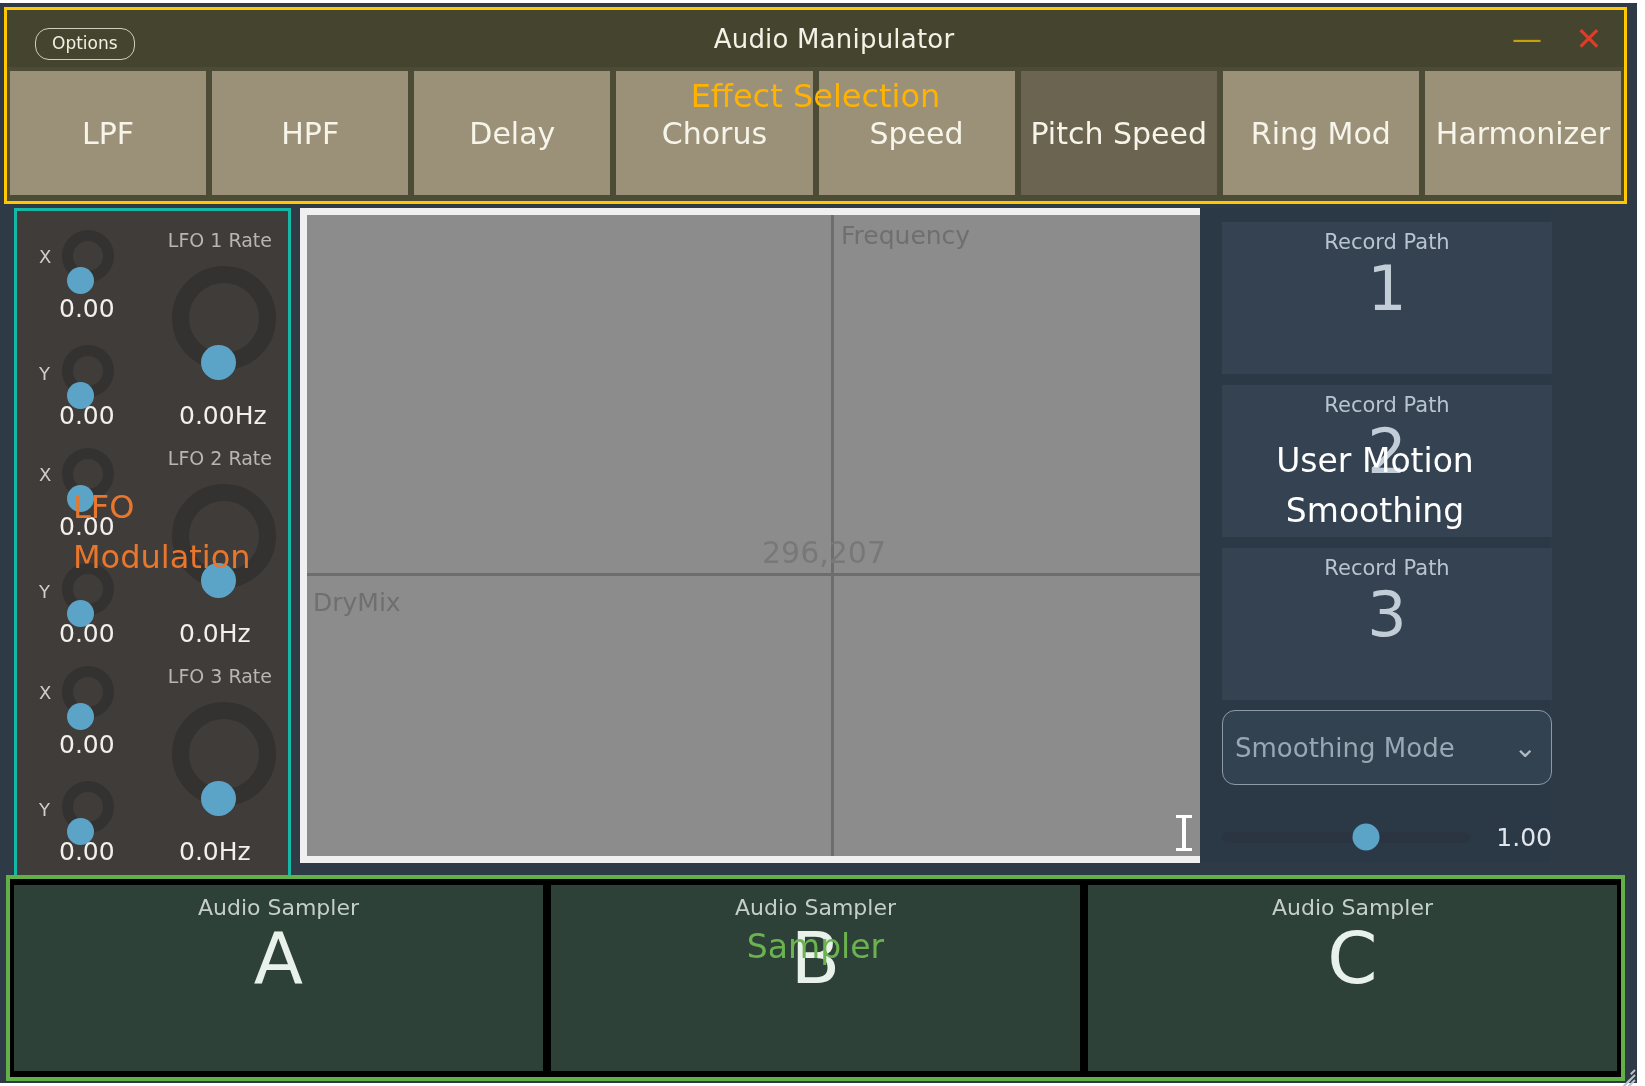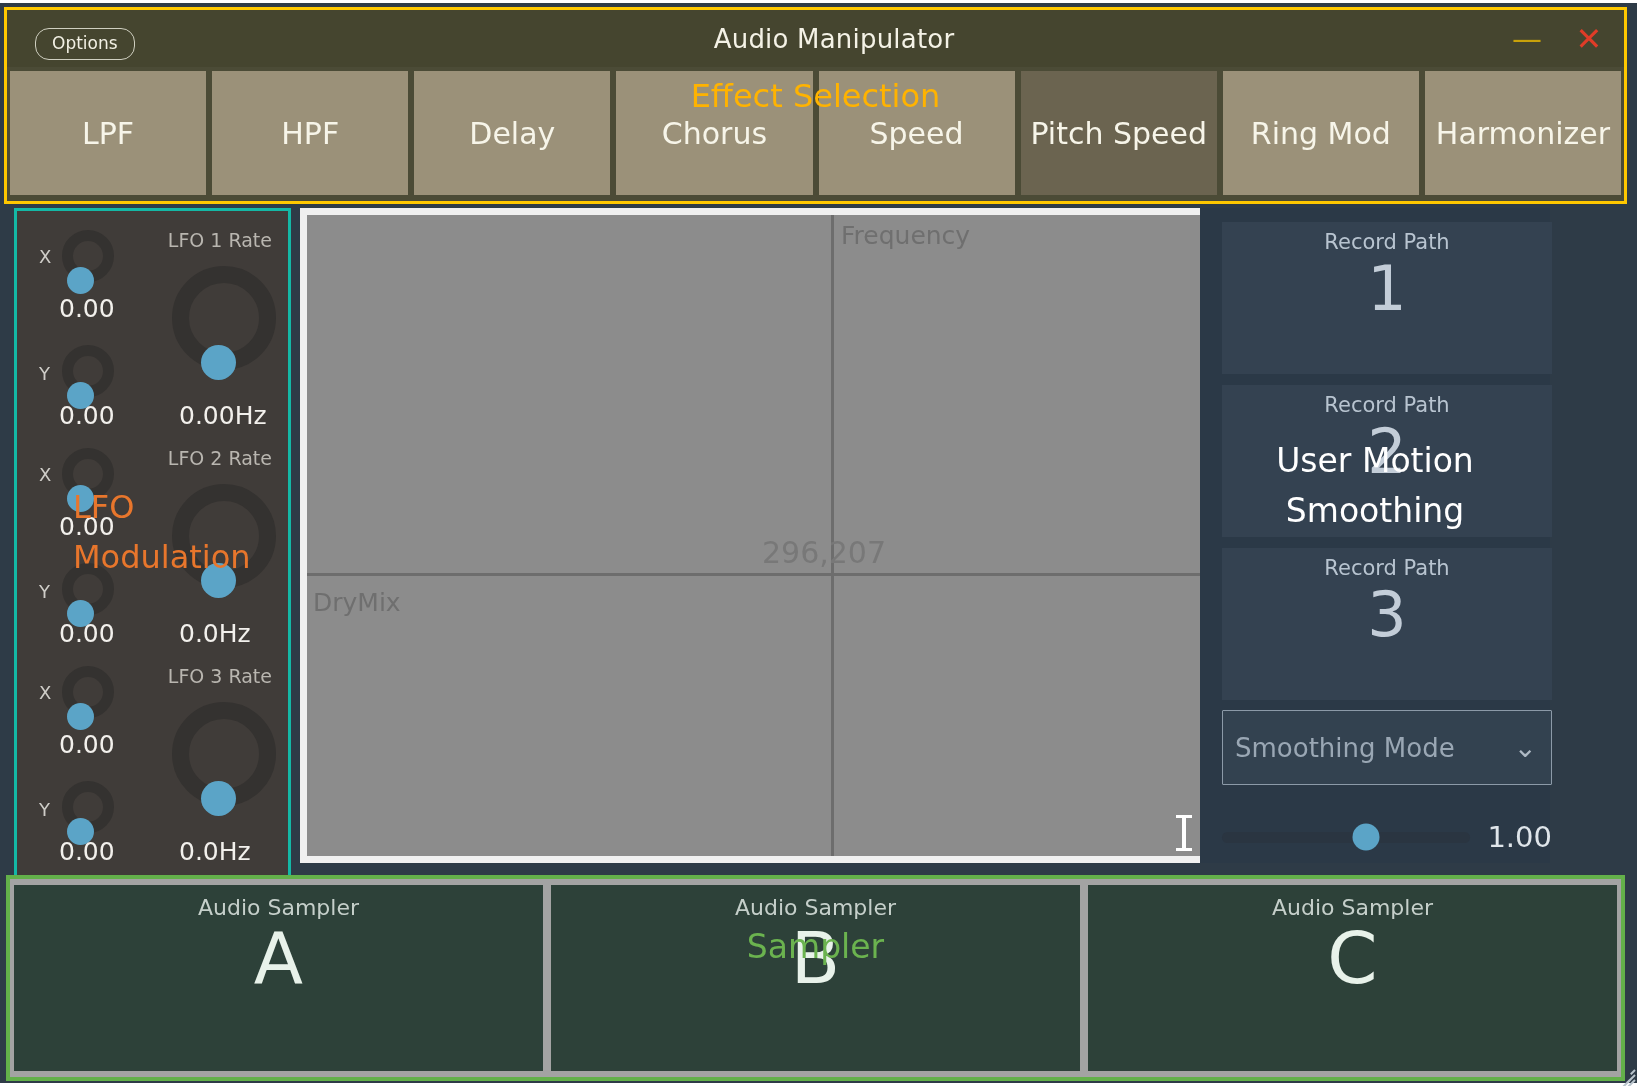--- a/index.html
+++ b/index.html
@@ -294,21 +294,21 @@
     line-height: 1.52;
     pointer-events: none;
   }
   #smoothing-select {
     position: absolute;
     left: 22px;
     top: 502px;
     width: 330px;
     height: 75px;
     border: 1px solid #8c9aa8;
-    border-radius: 1px;
+    border-radius: 13px;
     box-sizing: border-box;
     background: #334250;
     display: flex;
     align-items: center;
     justify-content: space-between;
     padding: 0 14px 0 12px;
   }
   #smoothing-value {
     color: #9aa7b4;
     font-size: 26px;
@@ -339,36 +339,36 @@
     left: 58%;
     top: 50%;
     transform: translate(-50%, -50%);
     width: 27px;
     height: 27px;
     border-radius: 50%;
     background: #5ba4c7;
   }
   #slider-value {
     color: #dfe5ea;
-    font-size: 29px;
+    font-size: 25px;
     margin-left: 16px;
     min-width: 66px;
     text-align: right;
   }
 
   
   #sampler-group {
     position: absolute;
     left: 6px;
     top: 872px;
     width: 1619px;
     height: 206px;
     border: 4px solid #63b04a;
     box-sizing: border-box;
-    background: #a3a3a3;
+    background: #000000;
     display: flex;
   }
   .sampler-box {
     flex: 1 1 0;
     margin: 6px 4px;
     background: #2d4139;
     text-align: center;
     position: relative;
   }
   .sampler-label {

